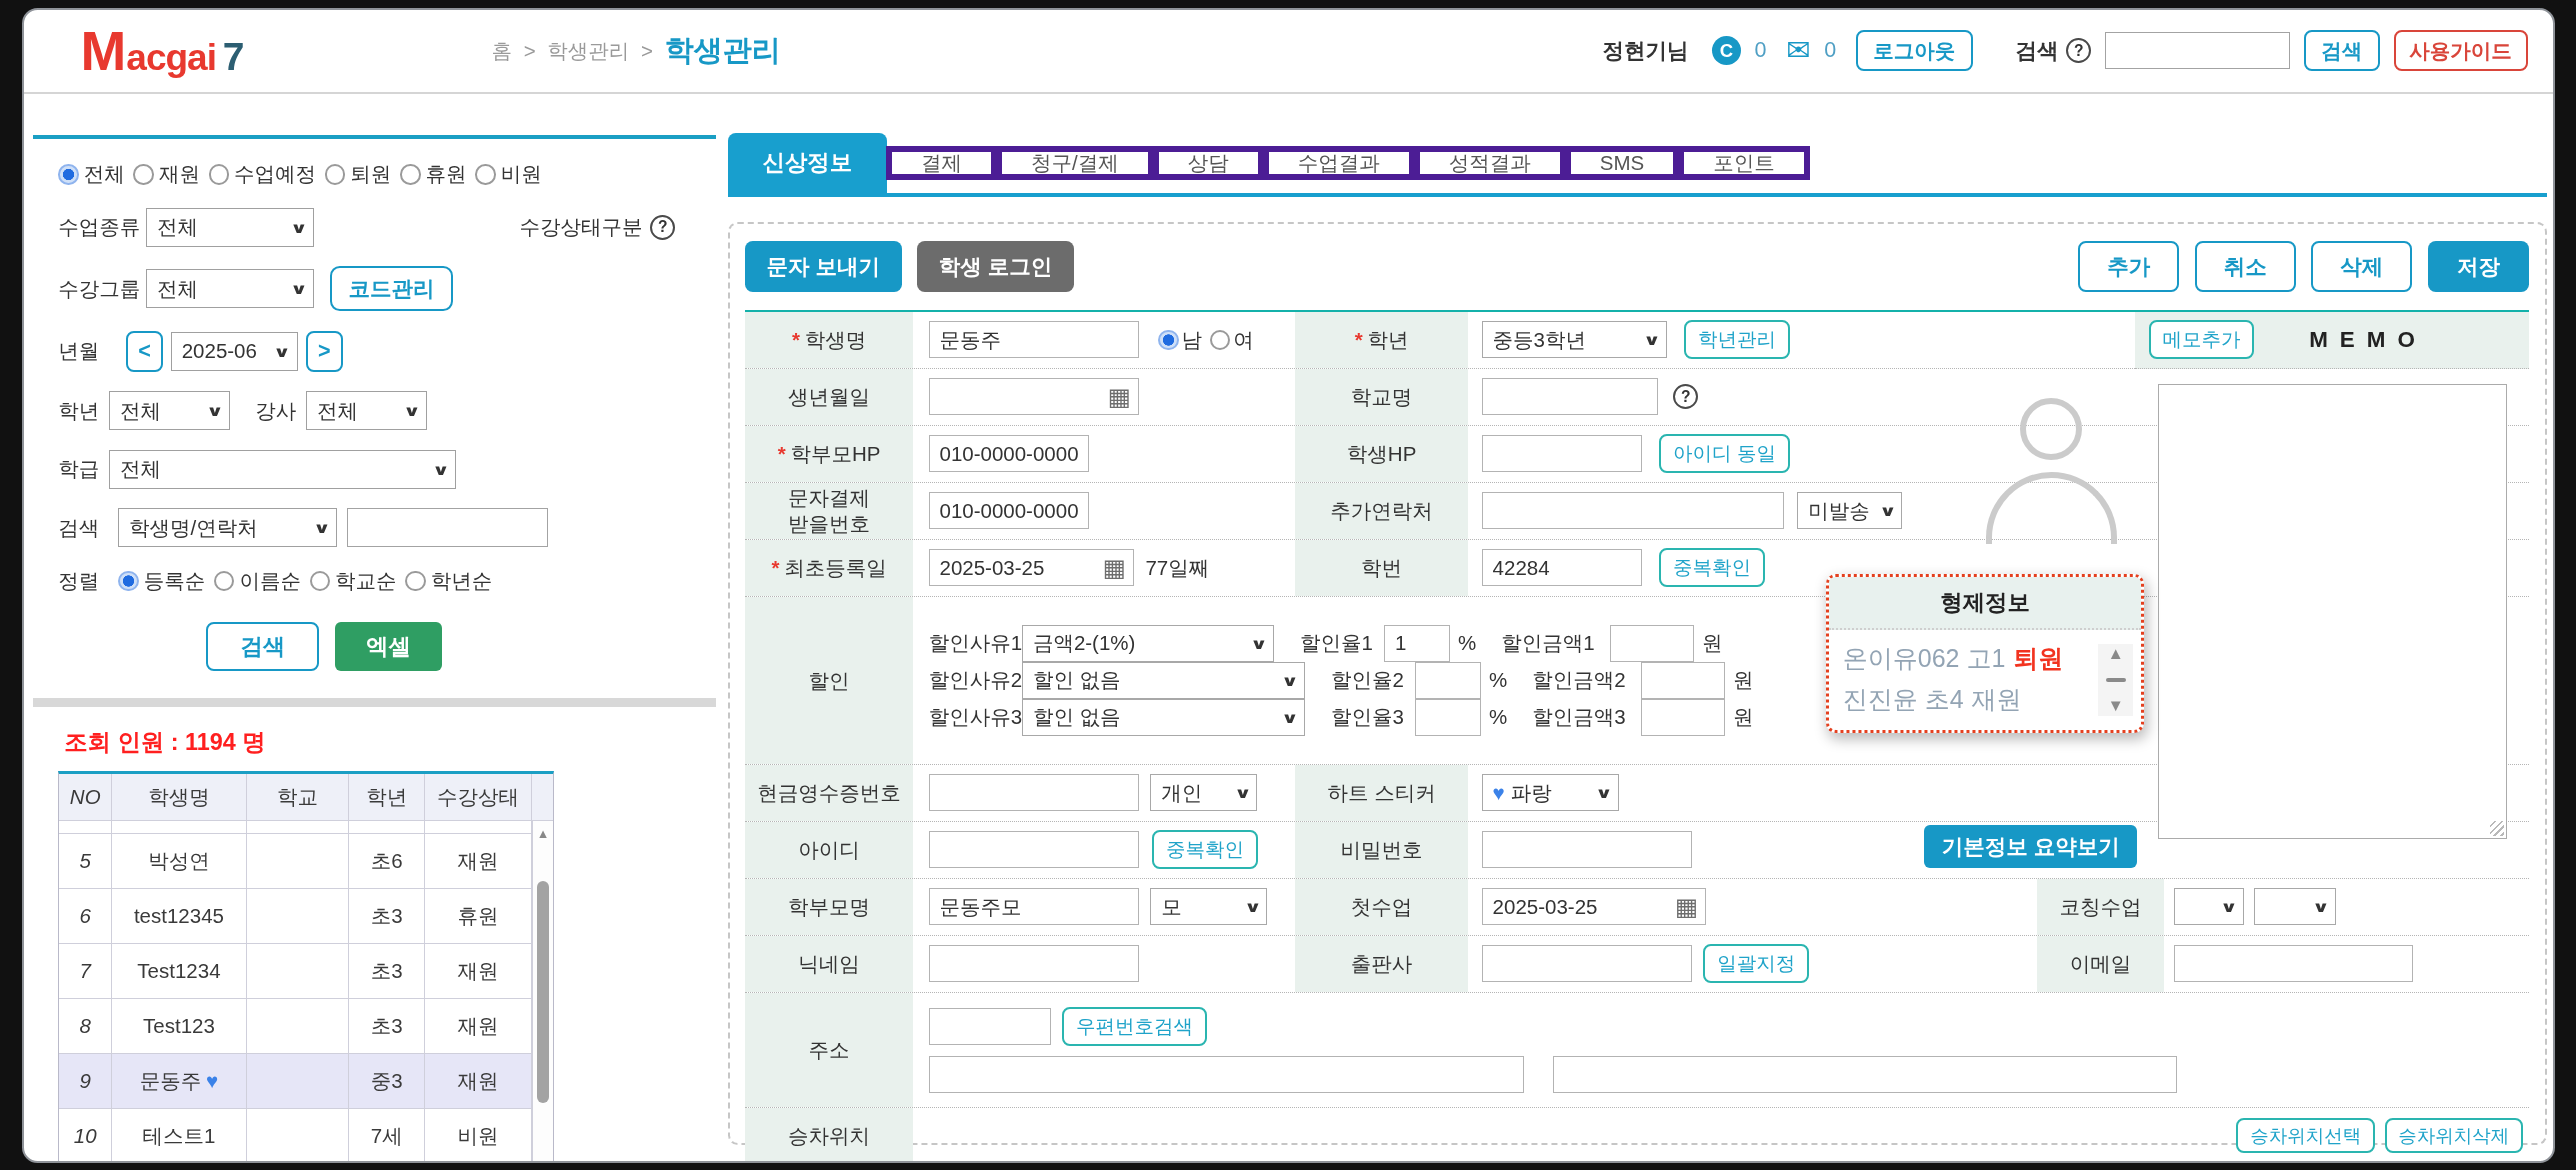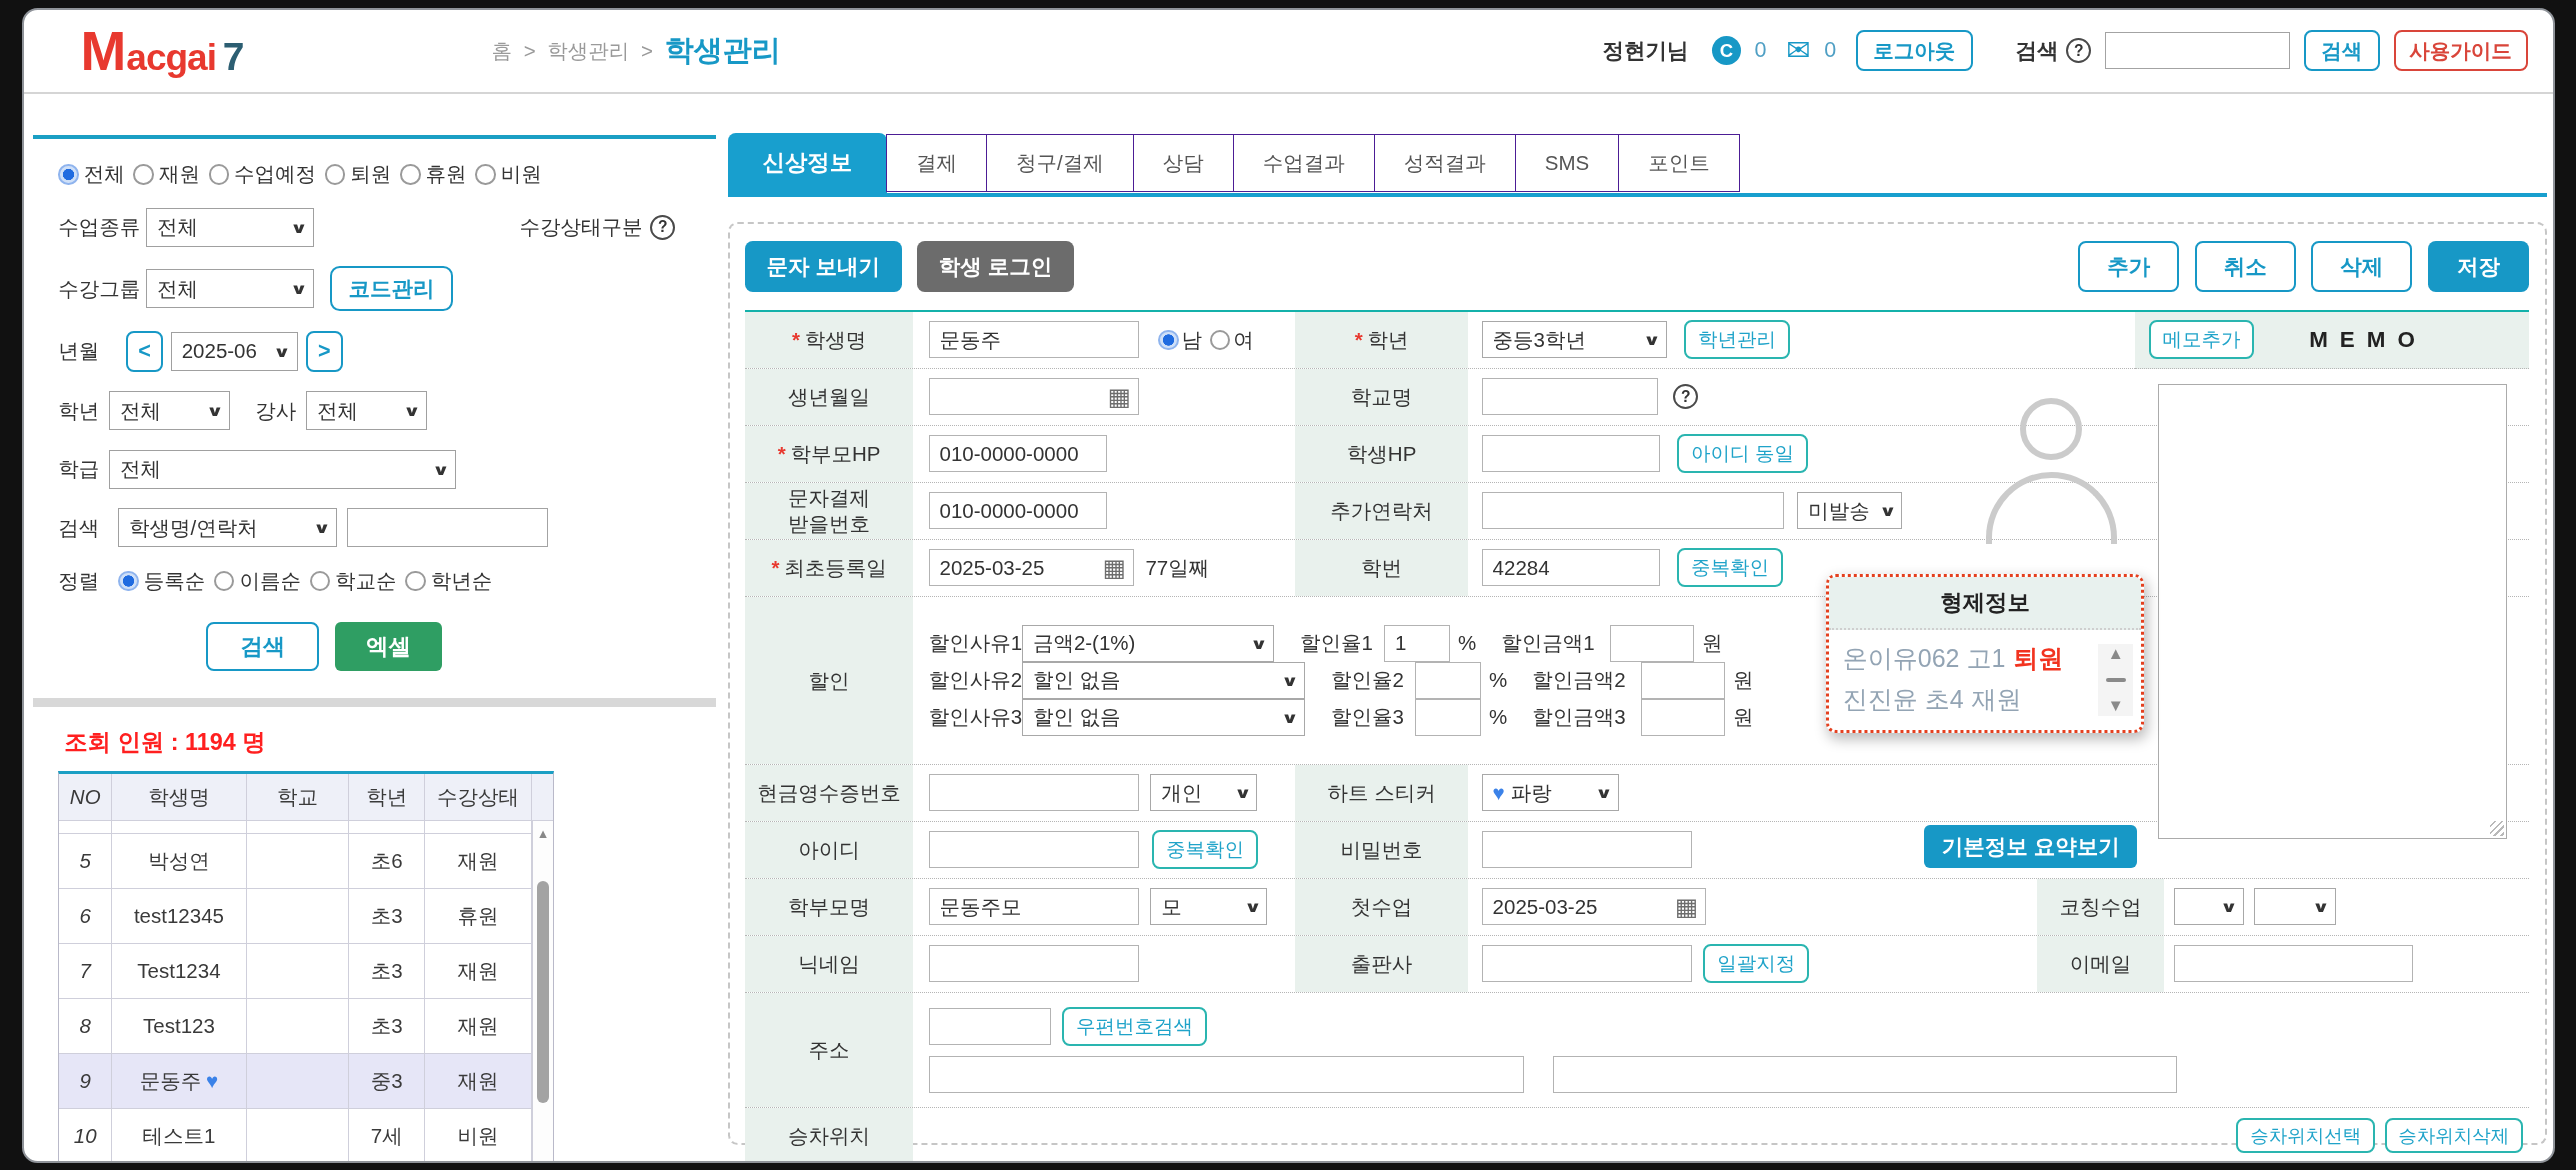--- a/index.html
+++ b/index.html
@@ -71,21 +71,21 @@
   .c-scroll{ width:21.5px; border-right:none; }
   .heart-blue { color:#3b82e8; margin-left:4.9px; }
   .partial { height:16.6px; overflow:hidden; }
   .sscroll { position:absolute; right:0; top:47px; bottom:0; width:21.5px; border-left:1px solid #cfcfdb; background:#fdfdfd; }
   .sscroll .up { display:block; text-align:center; color:#888; font-size:12.7px; margin-top:5.9px; }
   .sthumb { position:absolute; left:3.9px; top:60px; width:12.7px; height:222px; background:#a3a3a3; border-radius:6.8px; }
 
   
   .main { position:absolute; left:704px; top:123px; width:1819px; height:1025px; }
   .tabs { display:flex; align-items:center; height:60px; }
-  .tab { height:58px; padding:0 29px; background:#fff; border:1px solid #4c1d95; margin-left:-1px;
+  .tab { height:34px; padding:0 29px; background:#fff; border:6px solid #4c1d95; margin-left:-1px;
          display:flex; align-items:center; font-size:20.5px; color:#555; cursor:pointer; }
   .tab.active { height:60px; background:#189fce; color:#fff; font-weight:bold; font-size:22.4px; border:none;
                 border-radius:7.8px 7.8px 0 0; padding:0 35px; margin-left:0; }
   .tabline { height:3.9px; background:#189fce; }
   .panel { margin-top:25px; border:2px dashed #c6c6c6; border-radius:9.8px; padding:17.6px 15.6px 0; height:923px; }
   .toolbar { display:flex; align-items:center; }
   .tb-right { margin-left:auto; display:flex; gap:15.6px; }
   .bbtn { height:51px; border-radius:7.8px; font-weight:bold; font-size:21.5px; padding:0 21.5px; border:none;
           cursor:pointer; font-family:inherit; }
   .bbtn.blue { background:#1798c6; color:#fff; }
@@ -99,21 +99,21 @@
   .frow.last { border-bottom:2px solid #c9c9c9; }
   .lc { align-self:stretch; background:#e9f1ed; display:flex; align-items:center; justify-content:center;
         text-align:center; line-height:1.25; flex:none; }
   .lc1{width:168px;} .lc2{width:173px;} .lc3{width:127px;}
   .fc { display:flex; align-items:center; flex:none; }
   .fc1{ width:382px; padding-left:15.6px; }
   .fc2{ width:473px; padding-left:13.7px; }
   .ext{ flex:1; display:flex; align-items:center; align-self:stretch; }
   .star { color:#e8392f; margin-right:4.9px; font-weight:bold; }
   .inp { height:37px; border:1px solid #b3b3b3; padding:0 9.8px; font-size:20.5px; color:#333; background:#fff; }
-  .iw215{width:210px;} .iw210{width:205px;} .iw185{width:178px;} .iw180{width:176px;} .iw310{width:302px;}
+  .iw215{width:210px;} .iw210{width:205px;} .iw185{width:160px;} .iw180{width:176px;} .iw310{width:302px;}
   .iw230{width:224px;} .iw125{width:122px;} .iw68{width:66px;} .iw86{width:84px;} .iw245{width:239px;}
   .iw610{width:595px;} .iw640{width:624px;}
   .ico-inp { position:relative; display:inline-flex; align-items:center; }
   .ico-inp .cal { position:absolute; right:7.8px; color:#6d6d6d; font-size:24.4px; line-height:1; }
   .tbtn { height:39px; border:2px solid #2ab5b0; border-radius:7.8px; background:#fff; color:#1fa3c9;
           font-size:19.5px; padding:0 11.7px; white-space:nowrap; cursor:pointer; font-family:inherit; }
   .tbtn.small { height:35px; font-size:18.5px; }
   .sel2 { height:37px; border:1px solid #a8a8a8; background:#fff; display:inline-flex; align-items:center;
           justify-content:space-between; padding:0 7.8px 0 9.8px; font-size:20.5px; color:#333; cursor:pointer; }
   .gen { display:inline-flex; align-items:center; gap:2.9px; margin-left:19.5px; }

